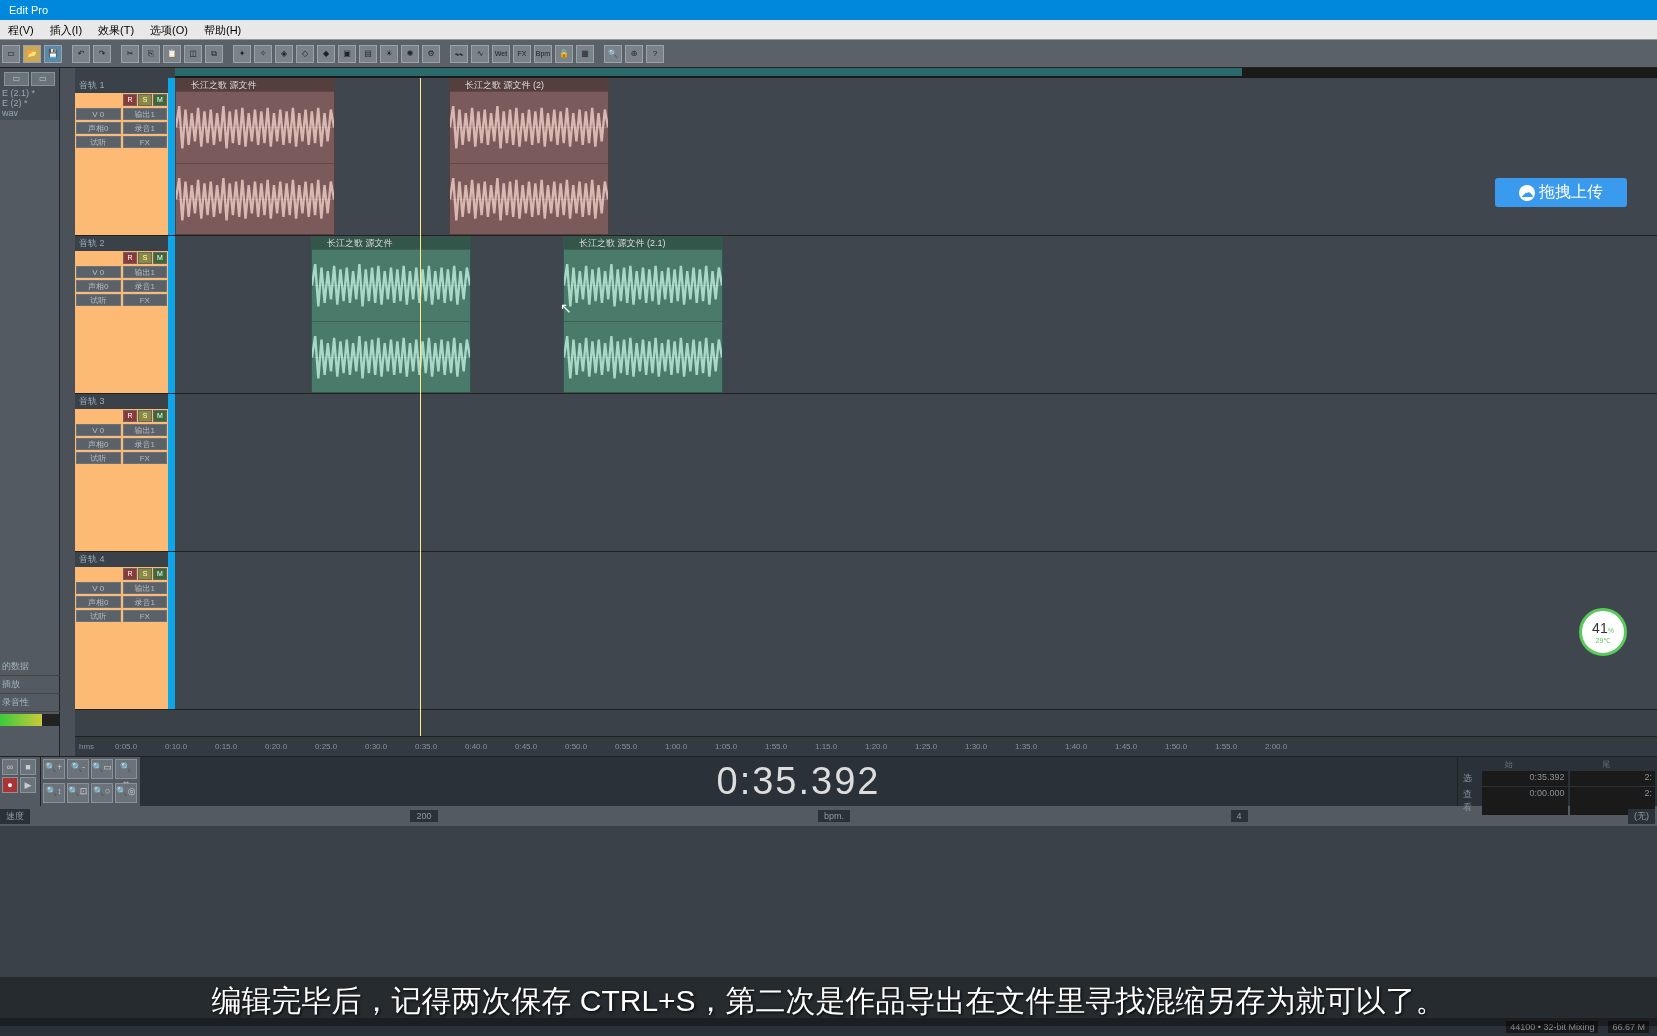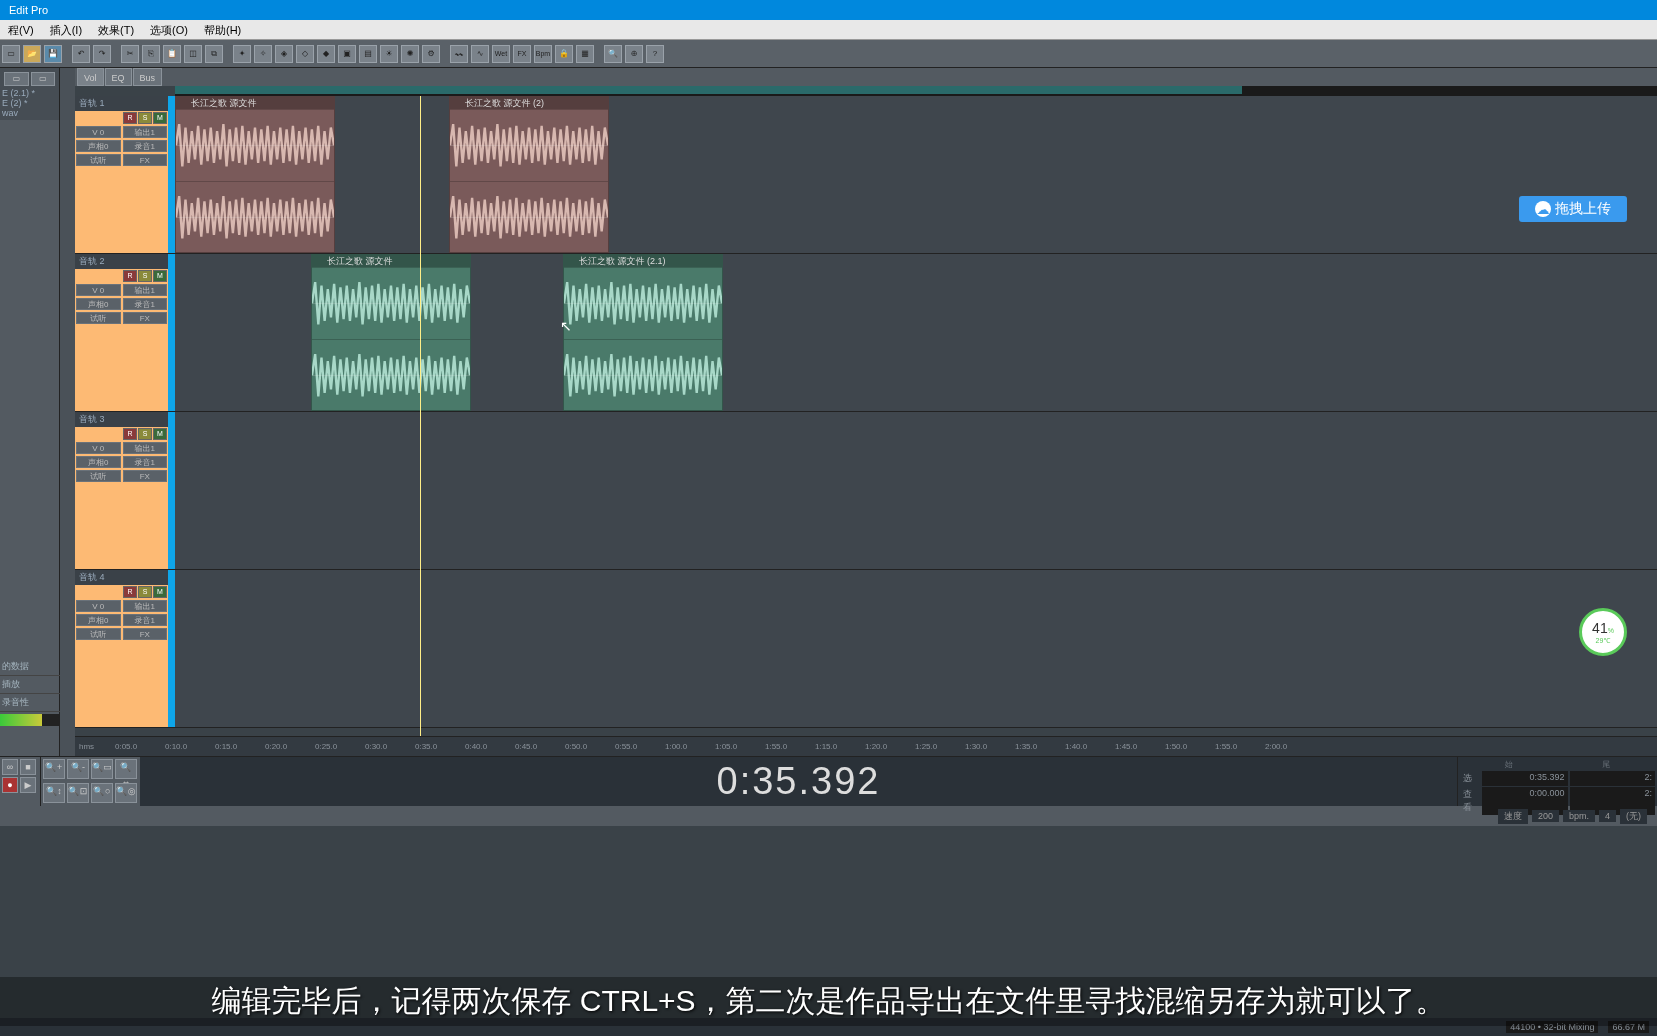--- a/index.html
+++ b/index.html
@@ -40,21 +40,21 @@
 .clip-title{background:rgba(0,0,0,.3);color:#ddd;font-size:9px;padding:0 15px;line-height:12px}
 .clip.red{background:#7a5a5a}
 .clip.green{background:#4a7a6a}
 .wave{display:flex;flex-direction:column;height:calc(100% - 12px)}
 .wave-ch{flex:1;position:relative;border-top:1px solid rgba(0,0,0,.2)}
 .wave-ch::before{content:"";position:absolute;left:0;right:0;top:50%;height:1px;background:rgba(255,255,255,.15)}
 .wave-svg{width:100%;height:100%;display:block}
 .playhead{position:absolute;top:0;bottom:0;width:1px;background:#ffee88;left:345px;z-index:10}
 .playhead::before{content:"";position:absolute;top:-8px;left:-4px;border-left:4px solid transparent;border-right:4px solid transparent;border-top:6px solid #ffee88}
 .cursor-arrow{position:absolute;left:485px;top:222px;z-index:20;color:#fff;font-size:14px}
-.upload-btn{position:absolute;right:30px;top:100px;background:#3a9aee;color:#fff;font-size:14px;padding:4px 16px;border-radius:3px;display:flex;align-items:center;gap:4px;z-index:15}
+.upload-btn{position:absolute;right:30px;top:100px;background:#3a9aee;color:#fff;font-size:16px;padding:4px 24px;border-radius:3px;display:flex;align-items:center;gap:4px;z-index:15}
 .upload-btn::before{content:"☁";font-size:13px;background:#fff;color:#3a9aee;width:16px;height:16px;border-radius:50%;display:inline-flex;align-items:center;justify-content:center}
 .badge{position:absolute;right:30px;bottom:80px;width:48px;height:48px;border-radius:50%;background:#fff;border:3px solid #5aca5a;display:flex;flex-direction:column;align-items:center;justify-content:center;z-index:15;font-size:14px;color:#333}
 .badge small{font-size:7px;color:#5aca5a}
 .timeline-ruler{height:20px;background:#333a41;color:#8a929a;font-size:8px;display:flex;align-items:center;padding-left:4px;border-top:1px solid #222;position:relative}
 .tick{position:absolute;font-size:8px;color:#8a929a}
 .bottom{display:flex;height:50px;background:#535a61;border-top:1px solid #222}
 .transport{width:40px;display:flex;flex-direction:column;gap:2px;padding:2px}
 .tp-row{display:flex;gap:2px}
 .tp-btn{width:16px;height:16px;background:#6a727a;border:1px solid #8a929a;font-size:9px;text-align:center;line-height:14px;color:#ccc}
 .tp-btn.rec{background:#aa3333;color:#fff}
@@ -62,21 +62,21 @@
 .zoom .tp-btn{width:22px;height:20px}
 .timedisplay{flex:1;display:flex;align-items:center;justify-content:center;background:#2a3138;color:#ddd;font-size:38px;font-weight:300;letter-spacing:2px}
 .selinfo{width:200px;background:#2a3138;color:#8a929a;font-size:9px;padding:2px;border-left:1px solid #222}
 .selinfo-head{display:flex;justify-content:space-around;font-size:8px;color:#6a727a}
 .selinfo-row{display:flex;gap:2px;margin-top:1px}
 .selinfo-row span{flex:1;background:#1a1a1a;padding:1px 3px;text-align:right;font-size:9px}
 .selinfo-row .lbl{background:none;text-align:left;flex:0 0 20px}
 .subtitle{position:absolute;left:0;right:0;bottom:10px;text-align:center;color:#fff;font-size:30px;text-shadow:1px 1px 3px #000;z-index:100;background:rgba(0,0,0,.35);padding:4px}
 .statusbar{height:18px;background:#2a3138;display:flex;align-items:center;justify-content:flex-end;gap:10px;font-size:9px;color:#8a929a;padding:0 8px;position:absolute;bottom:0;left:0;right:0}
 .statusbar span{background:#1a1a1a;padding:1px 4px}
-.footer-tools{height:20px;background:#535a61;display:flex;align-items:center;justify-content:flex-end;padding-right:10px;gap:4px;font-size:9px;color:#999}
+.footer-tools{height:20px;background:#535a61;display:flex;align-items:center;justify-content:space-between;padding-right:2px;gap:4px;font-size:9px;color:#999}
 .ft-item{background:#2a3138;padding:1px 6px}
 .meterbar{height:12px;background:#222;margin-top:2px;position:relative}
 .filetabs{background:#464d54;padding:2px;font-size:9px;color:#9ab}
 </style>
 </head>
 <body>
 
 <div class="titlebar">Edit Pro</div>
 
 <div class="menubar">
@@ -141,25 +141,20 @@
       <div class="lp-row">插放</div>
       <div class="lp-row">录音性</div>
       <div class="meterbar">
           <div style="position:absolute;left:0;top:0;bottom:0;width:70%;background:linear-gradient(90deg,#3aca3a,#caca3a)"></div>
         </div>
     </div>
   </div>
   <div class="midpanel"></div>
 
   <div class="workspace">
-    <div class="tabs">
-      <div class="tab active">Vol</div>
-      <div class="tab">EQ</div>
-      <div class="tab">Bus</div>
-    </div>
     <div class="rulerbar">
         <div class="rulerbar-inner"></div>
       </div>
 
     <div class="tracks">
       <div class="playhead"></div>
 
       <div class="track">
         <div class="track-head">
           <div class="th-name">音轨 1</div>

